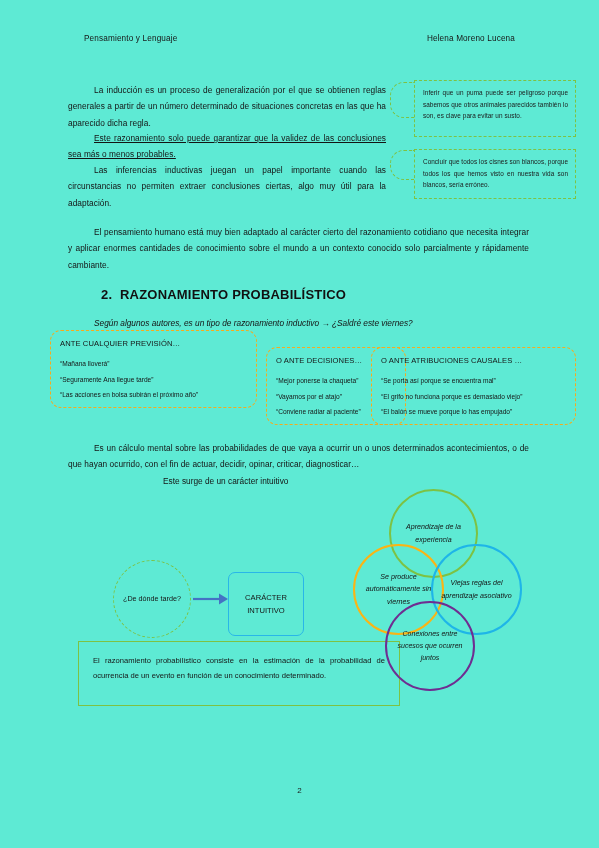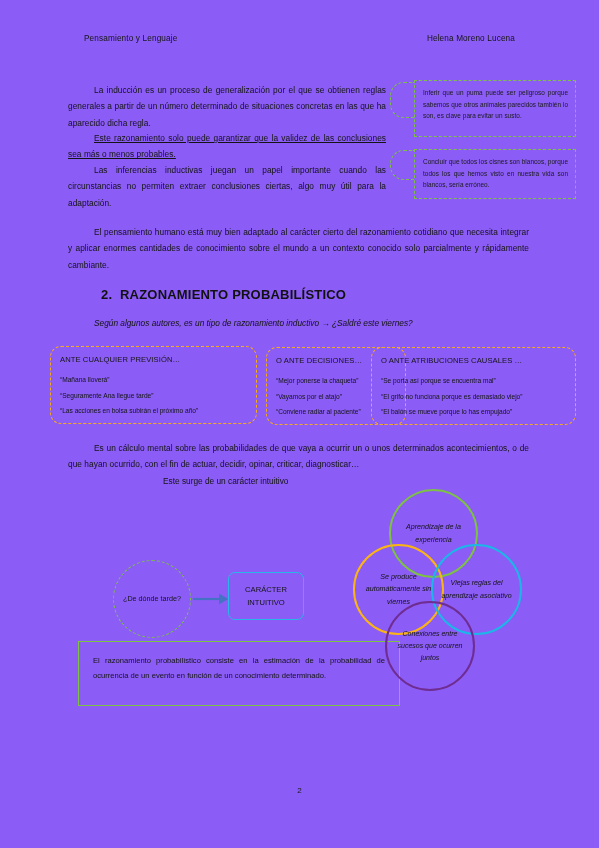--- a/index.html
+++ b/index.html
@@ -11,21 +11,21 @@
     font-family: "Liberation Sans", sans-serif;
     color: #1a1a1a;
     position: relative;
     overflow: hidden;
   }
 
   .page {
     position: relative;
     width: 599px;
     height: 848px;
-    background: #8b5cf6;
+    background: #5eead4;
   }
 
   
   .header {
     position: absolute;
     top: 34px;
     left: 84px;
     right: 84px;
     display: flex;
     justify-content: space-between;
@@ -113,21 +113,21 @@
     font-size: 7.6px;
     letter-spacing: 0.1px;
     margin-bottom: 8px;
     white-space: nowrap;
   }
   .orange-box .ob-item {
     font-size: 6.6px;
     line-height: 15.5px;
     white-space: nowrap;
   }
-  #obox1 { left: 50px; top: 346px; width: 207px; height: 78px; }
+  #obox1 { left: 50px; top: 330px; width: 207px; height: 78px; }
   #obox2 { left: 266px; top: 347px; width: 140px; height: 78px; }
   #obox3 { left: 371px; top: 347px; width: 205px; height: 78px; }
 
   
   #p5 { left: 68px; top: 440px; width: 461px; }
   #p6 {
     position: absolute;
     left: 68px;
     top: 473px;
     width: 461px;
@@ -157,21 +157,21 @@
     color: #151515;
   }
 
   .arrow-wrap { position: absolute; left: 193px; top: 103px; width: 36px; height: 16px; }
 
   .blue-box {
     position: absolute;
     left: 228px;
     top: 84px;
     width: 76px;
-    height: 48px;
+    height: 64px;
     border: 1.6px solid #29b6e8;
     border-radius: 7px;
     display: flex;
     align-items: center;
     justify-content: center;
     text-align: center;
     font-size: 7.6px;
     line-height: 13px;
     color: #151515;
   }

